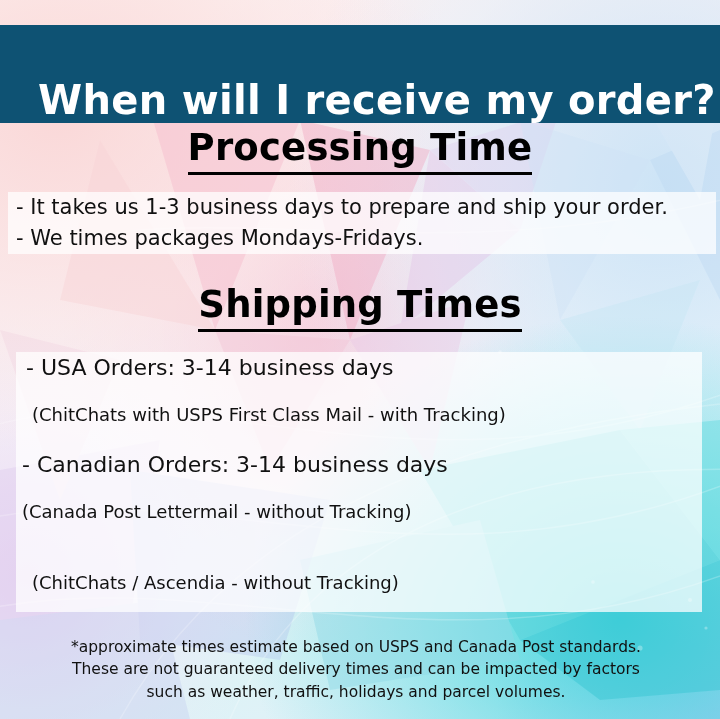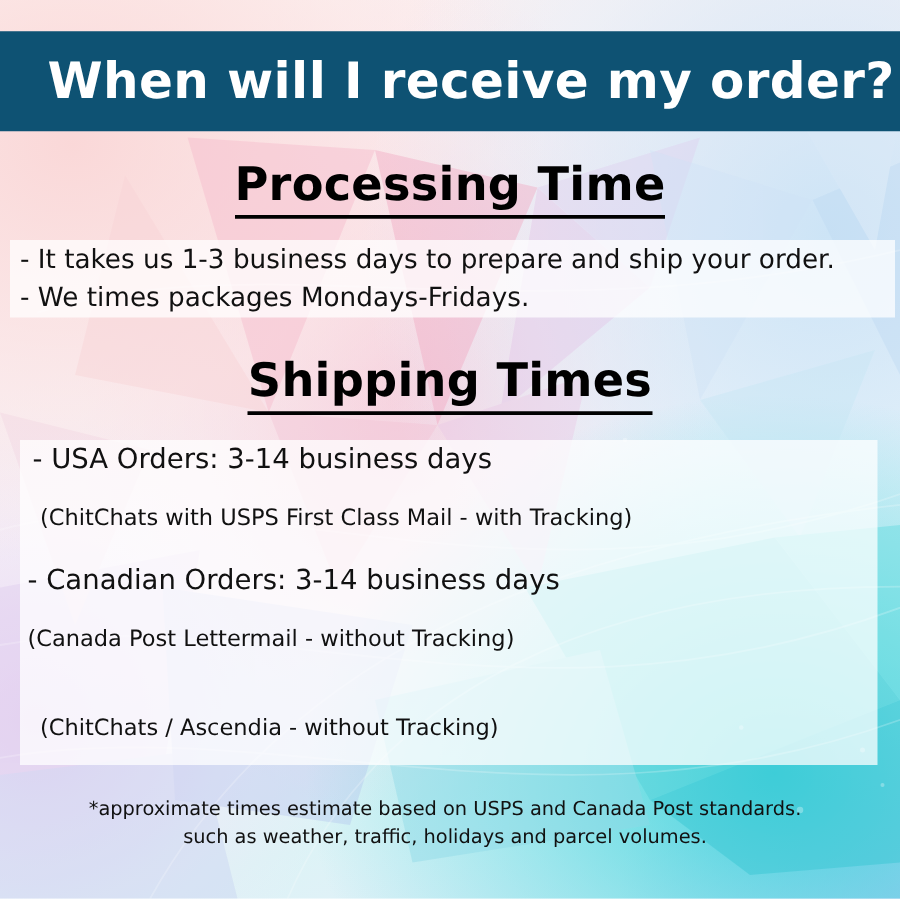--- a/index.html
+++ b/index.html
@@ -30,23 +30,23 @@
       linear-gradient(160deg, #fdf2f1 0%, #f8eef4 32%, #eef3fa 58%, #ddf3f6 78%, #e6ecfb 100%);
   }
 
   
   .facets { position:absolute; inset:0; pointer-events:none; }
 
   
   .banner {
     position:absolute;
     left:0; top:25px;
-    width:720px; height:80px;
+    width:720px; height:98px;
     background:#0e5273;
-    display:flex; align-items:center;
+    display:flex; align-items:flex-end;
     padding-left:38px;
   }
   .banner-title {
     color:#ffffff;
     font-size:40px;
     font-weight:600;
     letter-spacing:0.3px;
     white-space:nowrap;
     font-family:"DejaVu Sans", sans-serif;
   }
@@ -195,16 +195,17 @@
     <div class="l1">- Canadian Orders: 3-14 business days</div>
     <div class="l2">(Canada Post Lettermail - without Tracking)</div>
   </div>
 
   <div class="ship-group" id="ship-world">
     <div class="l2">(ChitChats / Ascendia - without Tracking)</div>
   </div>
 
   <div class="footer">
     <div>*approximate times estimate based on USPS and Canada Post standards.</div>
+    <div>These are not guaranteed delivery times and can be impacted by factors</div>
     <div>such as weather, traffic, holidays and parcel volumes.</div>
   </div>
 
 </div>
 
 </body></html>

